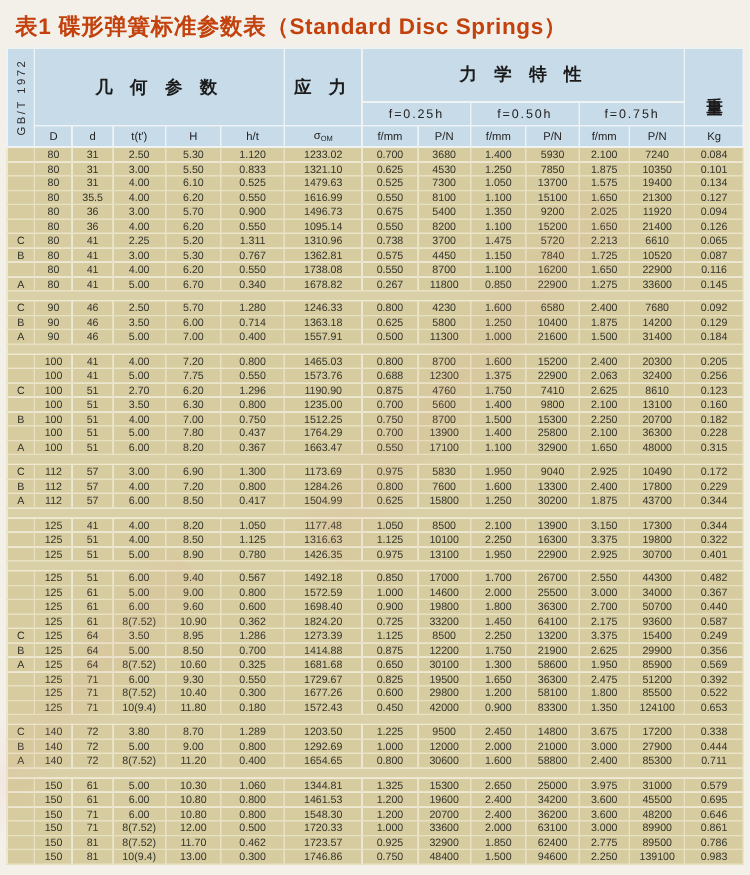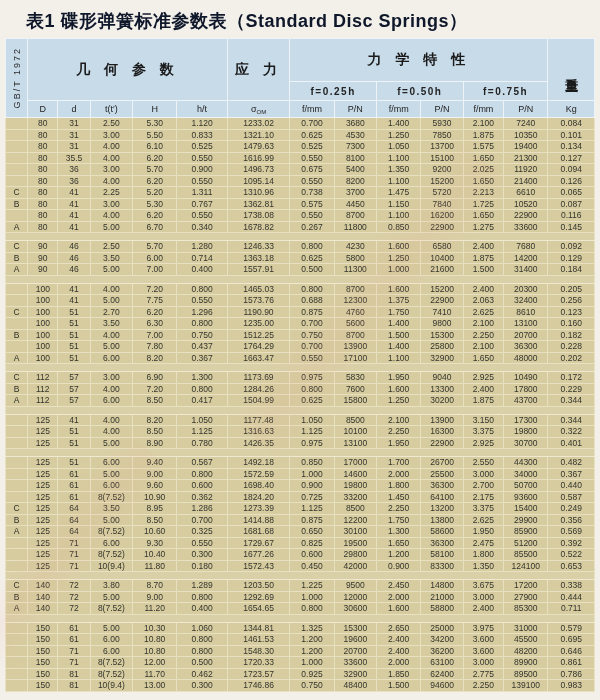--- a/index.html
+++ b/index.html
@@ -2,33 +2,33 @@
 <html><head>
 <meta charset="utf-8">
 <style>
   html,body { margin:0; padding:0; }
   body {
     width:600px; height:700px; overflow:hidden; position:relative;
     background:#f3f0ea;
     font-family:"Liberation Sans","DejaVu Sans",sans-serif;
   }
   .title {
-    padding:9px 0 5px 26px;
-    font-size:18px; font-weight:bold; color:#0f172a; letter-spacing:0.5px;
+    padding:9px 0 5px 12px;
+    font-size:18px; font-weight:bold; color:#c2410c; letter-spacing:0.5px;
     white-space:nowrap;
   }
   table.spring-table {
     border-collapse:collapse; table-layout:fixed;
     width:590px; margin-left:5px;
   }
   th, td { text-align:center; vertical-align:middle; overflow:hidden; white-space:nowrap; padding:0; }
   thead th { background:#c8dbe9; border:1px solid #edf3f7; color:#1b1b1b; }
   tr.row-a th { height:42px; }
   .grp { font-size:14px; font-weight:bold; letter-spacing:5px; }
-  .defl { font-size:10px; font-weight:bold; letter-spacing:1.5px; height:18px; color:#222; }
+  .defl { font-size:10px; font-weight:normal; letter-spacing:1.5px; height:18px; color:#222; }
   tr.cols th { font-size:9px; font-weight:normal; height:16px; color:#222; }
   .gbt { width:22px; }
   .vtext {
     writing-mode:vertical-rl; transform:rotate(180deg);
     font-size:9px; letter-spacing:2px; margin:0 auto; font-weight:normal; color:#2a2a2a;
   }
   .vtext2 {
     writing-mode:vertical-rl; margin:0 auto;
     font-size:13px; font-weight:bold; letter-spacing:3px; color:#1b1b1b;
   }
@@ -422,21 +422,21 @@
         <td>6.00</td>
         <td>8.20</td>
         <td>0.367</td>
         <td>1663.47</td>
         <td>0.550</td>
         <td>17100</td>
         <td>1.100</td>
         <td>32900</td>
         <td>1.650</td>
         <td>48000</td>
-        <td>0.202</td>
+        <td>0.315</td>
       </tr>
       <tr class="gap">
         <td colspan="14"></td>
       </tr>
       <tr>
         <td class="letter">C</td>
         <td>112</td>
         <td>57</td>
         <td>3.00</td>
         <td>6.90</td>
@@ -620,21 +620,21 @@
         <td class="letter">B</td>
         <td>125</td>
         <td>64</td>
         <td>5.00</td>
         <td>8.50</td>
         <td>0.700</td>
         <td>1414.88</td>
         <td>0.875</td>
         <td>12200</td>
         <td>1.750</td>
-        <td>13800</td>
+        <td>21900</td>
         <td>2.625</td>
         <td>29900</td>
         <td>0.356</td>
       </tr>
       <tr>
         <td class="letter">A</td>
         <td>125</td>
         <td>64</td>
         <td>8(7.52)</td>
         <td>10.60</td>

